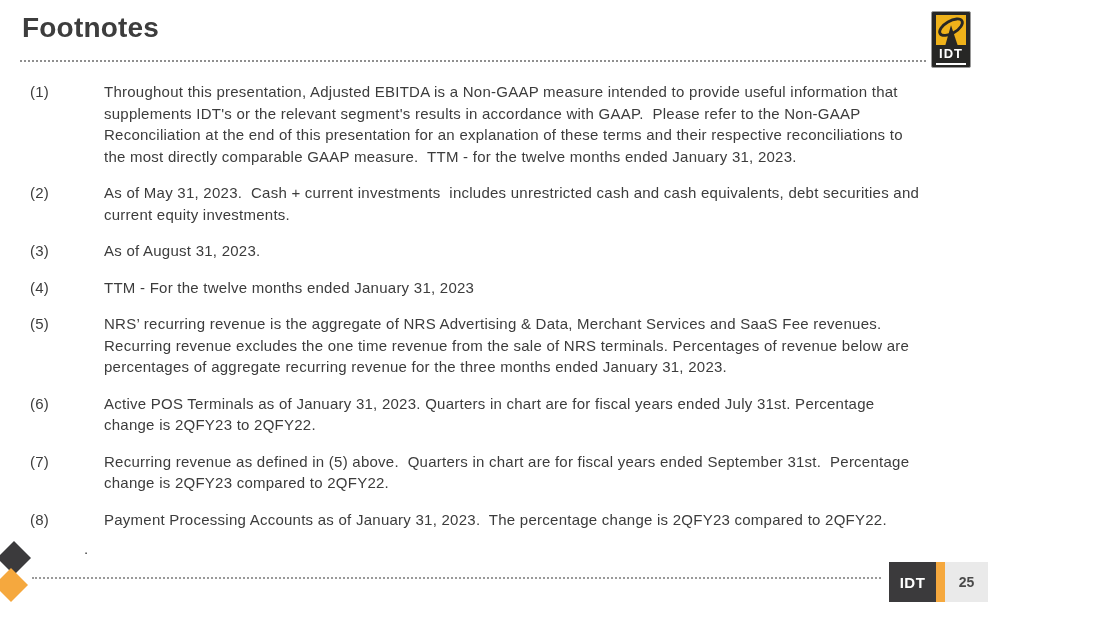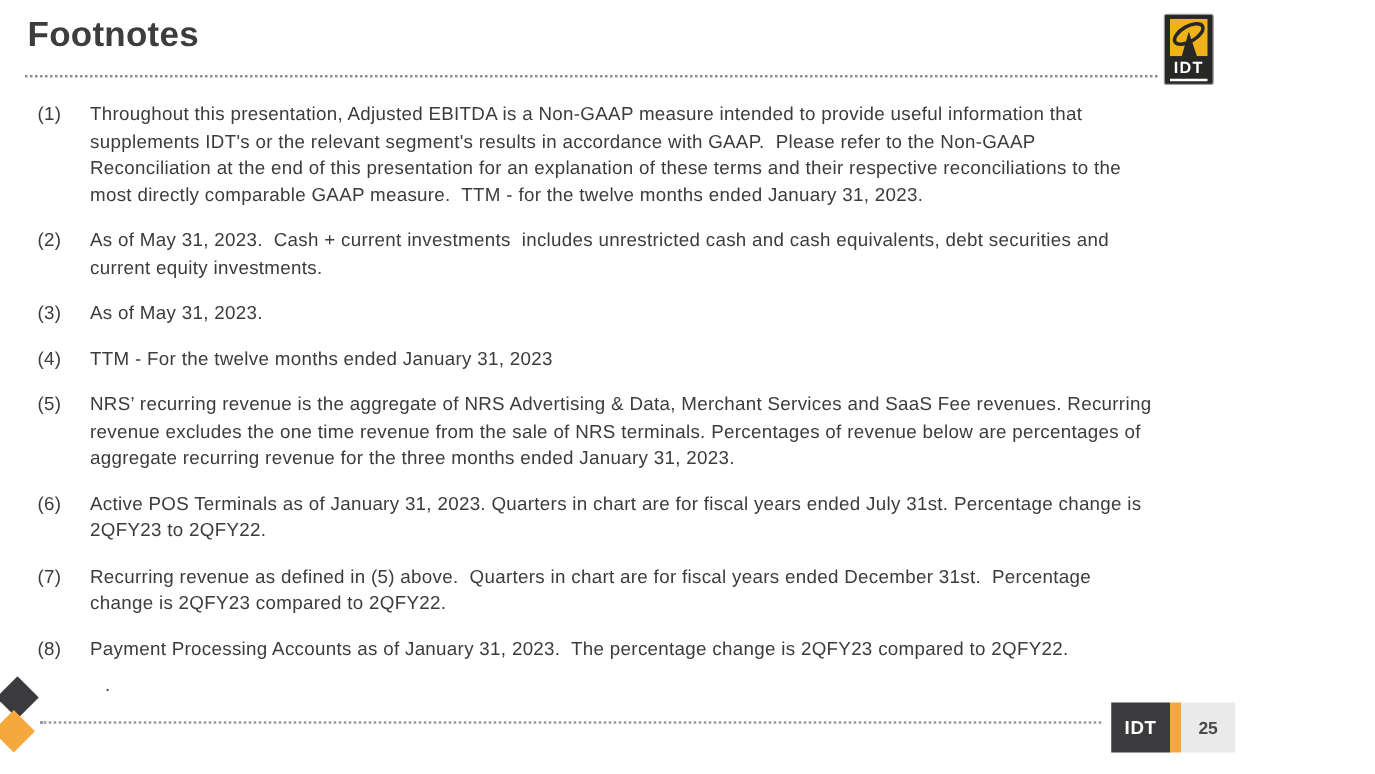--- a/index.html
+++ b/index.html
@@ -32,21 +32,21 @@
   }
   .idt-logo .underline { width:30px; height:0; border-top:2px solid #ffffff; margin-top:1px; }
 
   
   .content {
     position:absolute; left:30px; right:62px; top:81px;
     font-size:15px; line-height:21.5px; color:#3c3c3c; letter-spacing:0.25px;
   }
   .fn-row { display:flex; margin-bottom:15px; }
   .fn-num { width:42px; flex:0 0 42px; }
-  .fn-text { flex:1; white-space:pre-wrap; }
+  .fn-text { flex:1; white-space:pre-wrap;margin-left:32px; }
 
   .stray-dot { position:absolute; left:84px; top:540px; font-size:15px; color:#3c3c3c; }
 
   
   .corner-decoration { position:absolute; left:0; bottom:8px; width:36px; height:70px; }
 
   
   .footer-rule {
     position:absolute; left:32px; right:107px; top:577px; height:0;
     border-top:2px dotted #9a9a9a;
@@ -88,37 +88,37 @@
     <div class="fn-row">
       <div class="fn-num">(1)</div>
       <div class="fn-text">Throughout this presentation, Adjusted EBITDA is a Non-GAAP measure intended to provide useful information that supplements IDT's or the relevant segment's results in accordance with GAAP.  Please refer to the Non-GAAP Reconciliation at the end of this presentation for an explanation of these terms and their respective reconciliations to the most directly comparable GAAP measure.  TTM - for the twelve months ended January 31, 2023.</div>
     </div>
     <div class="fn-row">
       <div class="fn-num">(2)</div>
       <div class="fn-text">As of May 31, 2023.  Cash + current investments  includes unrestricted cash and cash equivalents, debt securities and current equity investments.</div>
     </div>
     <div class="fn-row">
       <div class="fn-num">(3)</div>
-      <div class="fn-text">As of May 31, 2023.</div>
+      <div class="fn-text">As of August 31, 2023.</div>
     </div>
     <div class="fn-row">
       <div class="fn-num">(4)</div>
       <div class="fn-text">TTM - For the twelve months ended January 31, 2023</div>
     </div>
     <div class="fn-row">
       <div class="fn-num">(5)</div>
       <div class="fn-text">NRS’ recurring revenue is the aggregate of NRS Advertising &amp; Data, Merchant Services and SaaS Fee revenues. Recurring revenue excludes the one time revenue from the sale of NRS terminals. Percentages of revenue below are percentages of aggregate recurring revenue for the three months ended January 31, 2023.</div>
     </div>
     <div class="fn-row">
       <div class="fn-num">(6)</div>
       <div class="fn-text">Active POS Terminals as of January 31, 2023. Quarters in chart are for fiscal years ended July 31st. Percentage change is 2QFY23 to 2QFY22.</div>
     </div>
     <div class="fn-row">
       <div class="fn-num">(7)</div>
-      <div class="fn-text">Recurring revenue as defined in (5) above.  Quarters in chart are for fiscal years ended December 31st.  Percentage change is 2QFY23 compared to 2QFY22.</div>
+      <div class="fn-text">Recurring revenue as defined in (5) above.  Quarters in chart are for fiscal years ended September 31st.  Percentage change is 2QFY23 compared to 2QFY22.</div>
     </div>
     <div class="fn-row">
       <div class="fn-num">(8)</div>
       <div class="fn-text">Payment Processing Accounts as of January 31, 2023.  The percentage change is 2QFY23 compared to 2QFY22.</div>
     </div>
   </div>
 
   <div class="stray-dot">.</div>
 
   <svg class="corner-decoration" viewBox="0 0 36 70" xmlns="http://www.w3.org/2000/svg">

